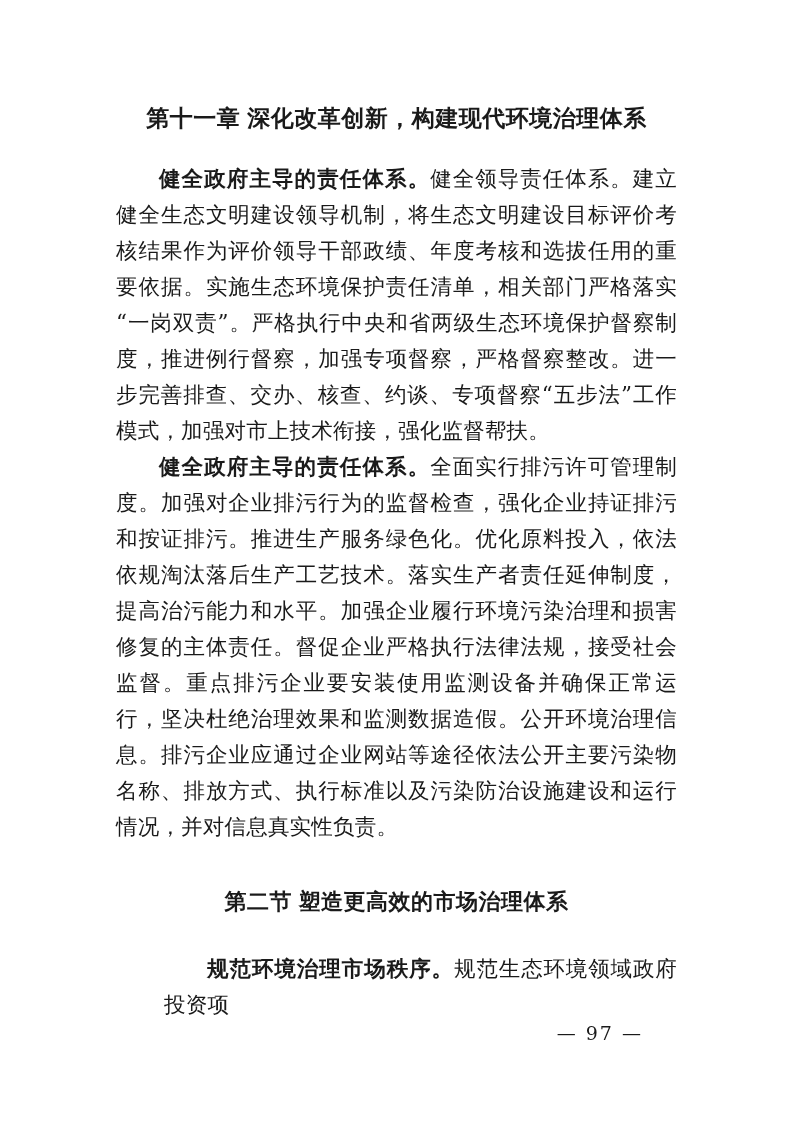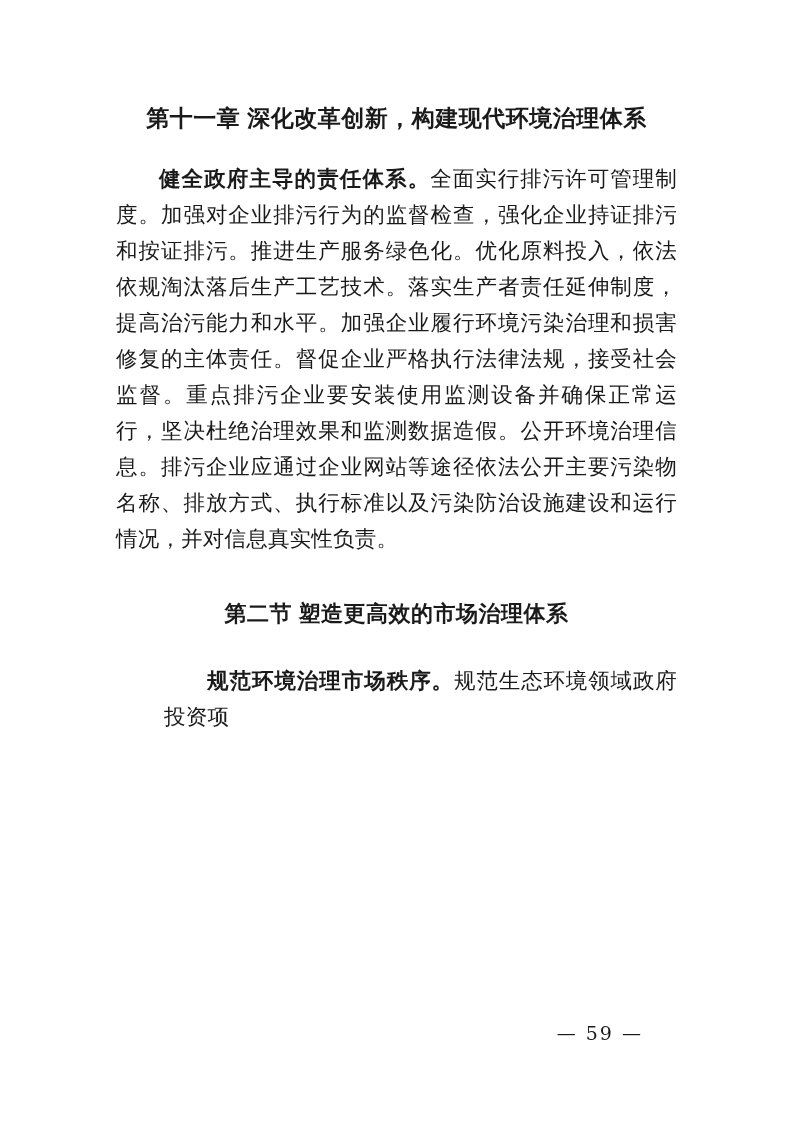--- a/index.html
+++ b/index.html
@@ -66,26 +66,27 @@
 </head>
 <body>
 
 <div class="page">
   <div class="content">
 
     <h1 class="chapter-title">第十一章 深化改革创新，构建现代环境治理体系</h1>
 
 
     <div class="body-block">
+      <p class="para"><span class="para-lead">健全政府主导的责任体系。</span><span>健全领导责任体系。建立健全生态文明建设领导机制，将生态文明建设目标评价考核结果作为评价领导干部政绩、年度考核和选拔任用的重要依据。实施生态环境保护责任清单，相关部门严格落实“一岗双责”。严格执行中央和省两级生态环境保护督察制度，推进例行督察，加强专项督察，严格督察整改。进一步完善排查、交办、核查、约谈、专项督察“五步法”工作模式，加强对市上技术衔接，强化监督帮扶。</span></p>
 
       <p class="para"><span class="para-lead">健全政府主导的责任体系。</span><span>全面实行排污许可管理制度。加强对企业排污行为的监督检查，强化企业持证排污和按证排污。推进生产服务绿色化。优化原料投入，依法依规淘汰落后生产工艺技术。落实生产者责任延伸制度，提高治污能力和水平。加强企业履行环境污染治理和损害修复的主体责任。督促企业严格执行法律法规，接受社会监督。重点排污企业要安装使用监测设备并确保正常运行，坚决杜绝治理效果和监测数据造假。公开环境治理信息。排污企业应通过企业网站等途径依法公开主要污染物名称、排放方式、执行标准以及污染防治设施建设和运行情况，并对信息真实性负责。</span></p>
     </div>
 
     <h2 class="section-title second">第二节 塑造更高效的市场治理体系</h2>
 
     <div class="body-block2">
       <p class="para"><span class="para-lead">规范环境治理市场秩序。</span><span>规范生态环境领域政府投资项</span></p>
     </div>
 
   </div>
 
-  <div class="page-number">— 59 —</div>
+  <div class="page-number">— 97 —</div>
 </div>
 
 </body></html>

